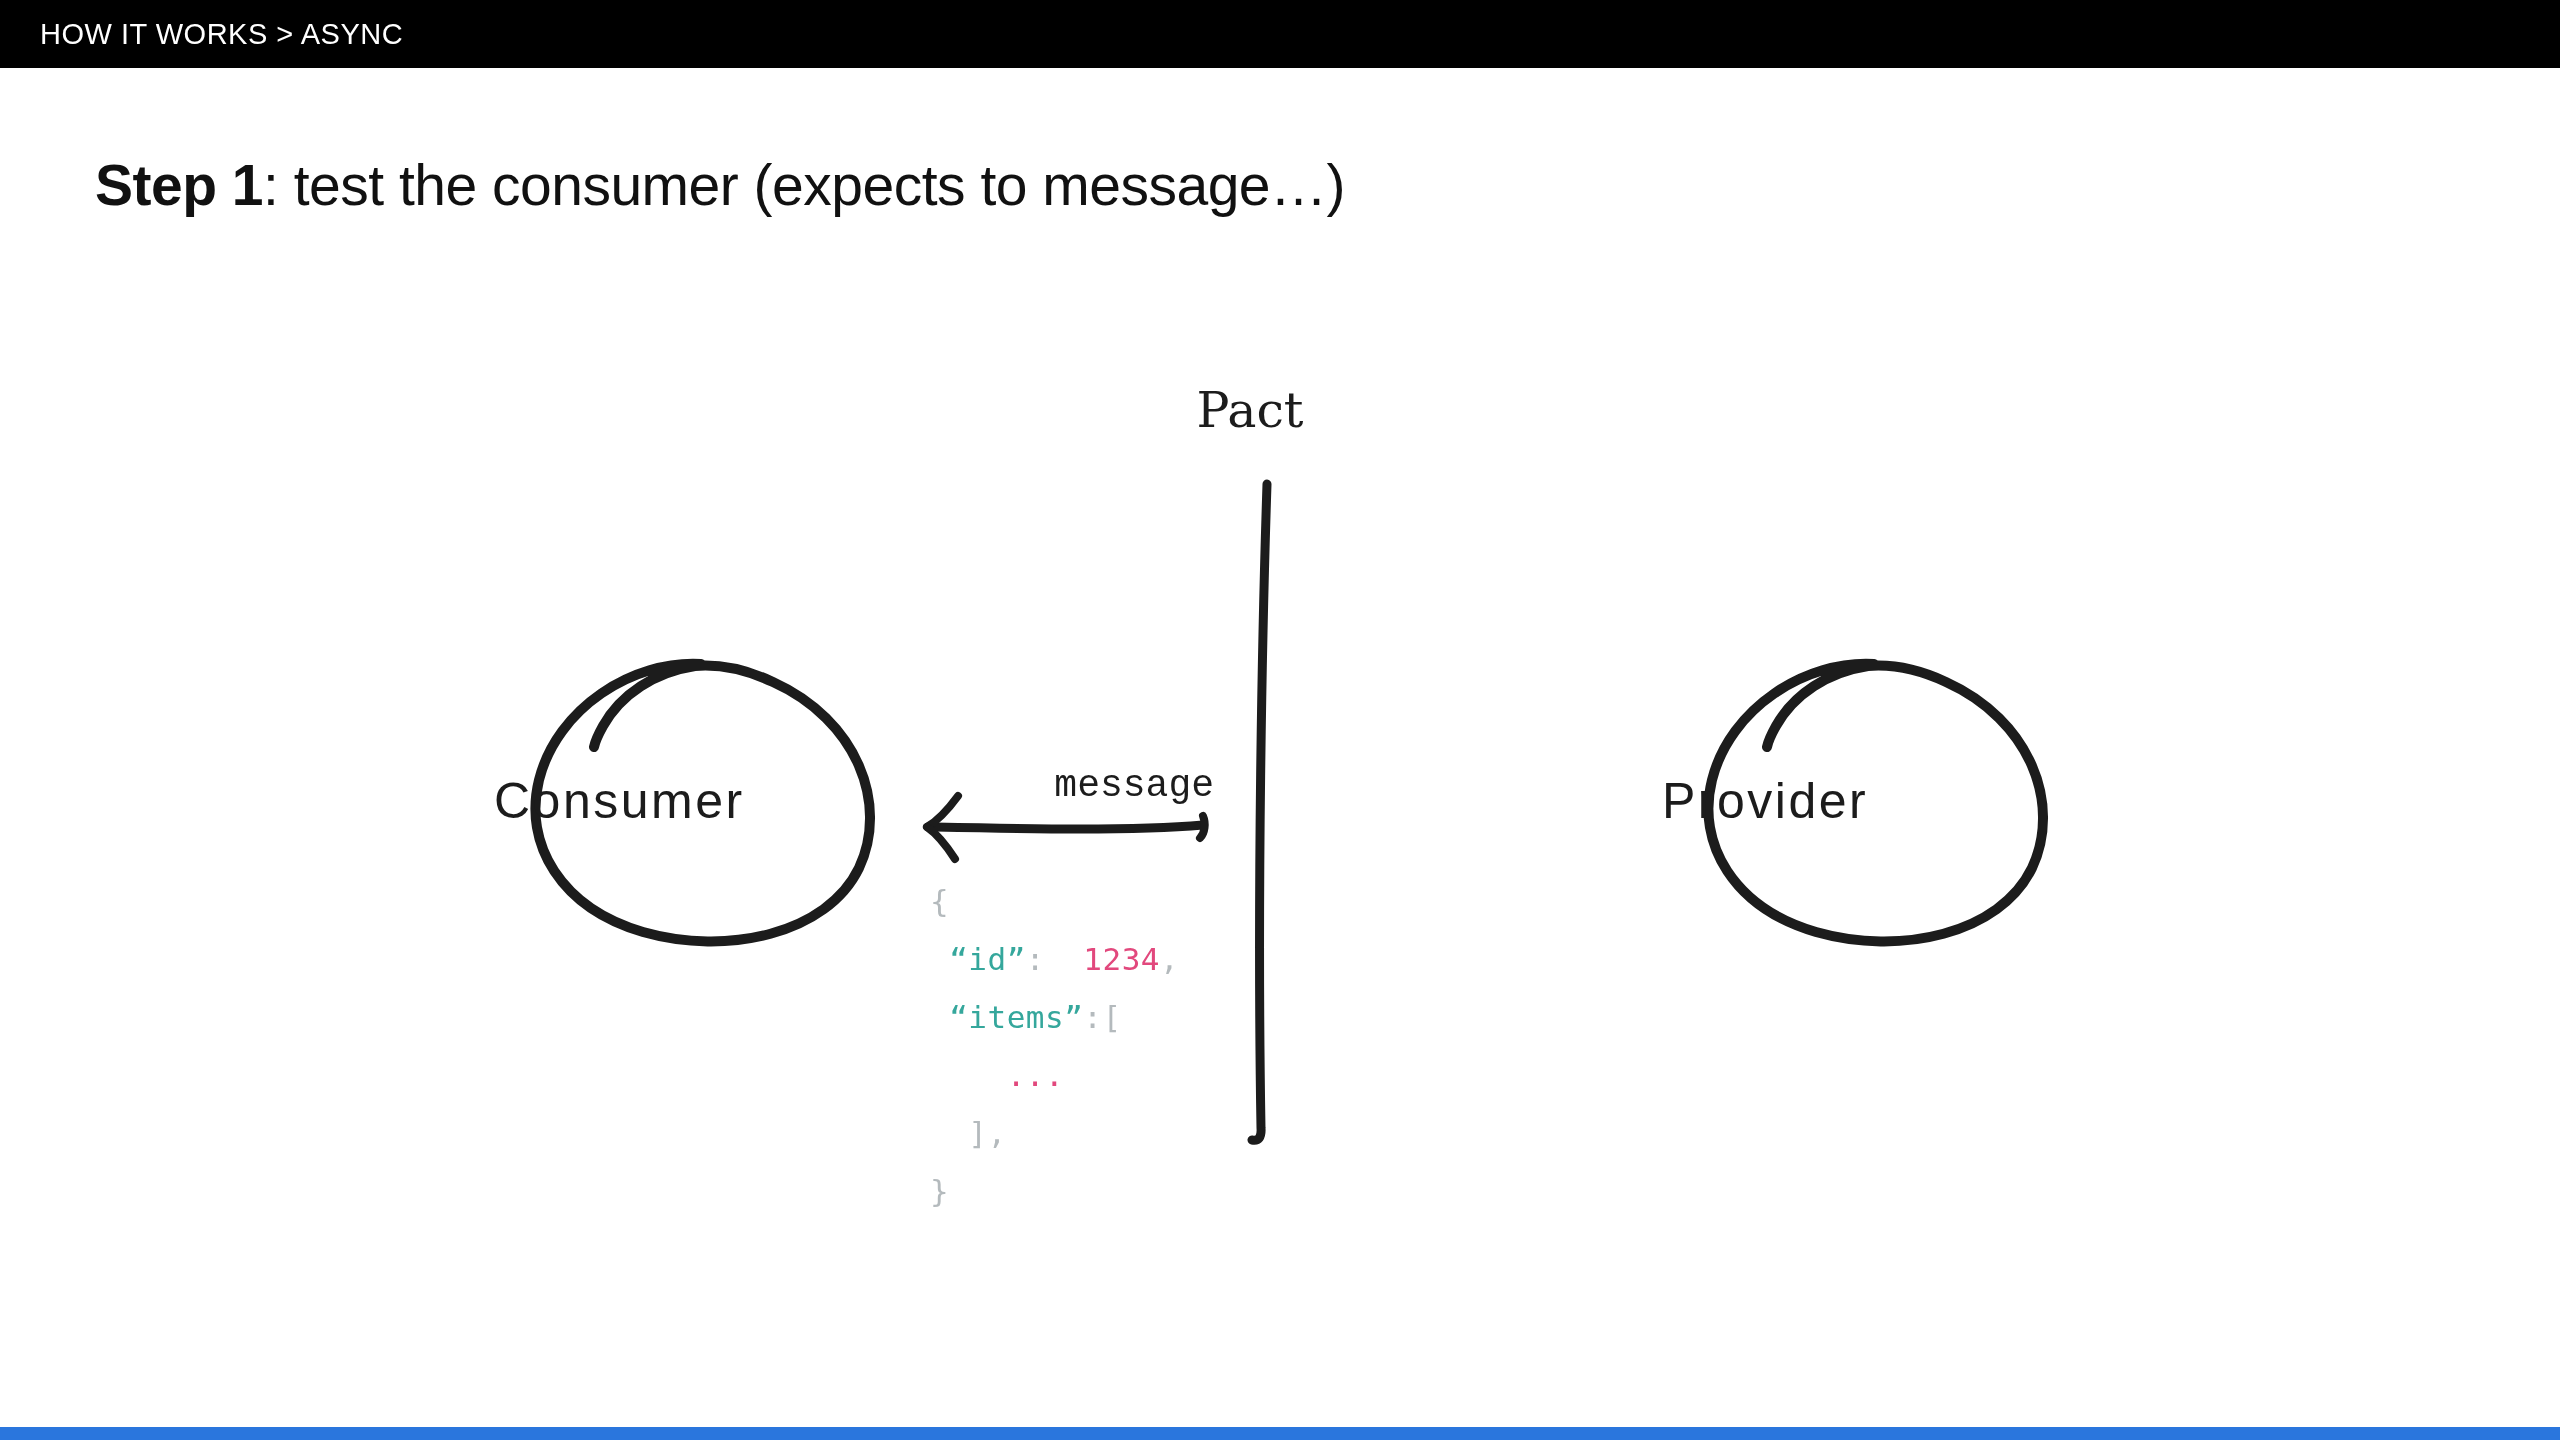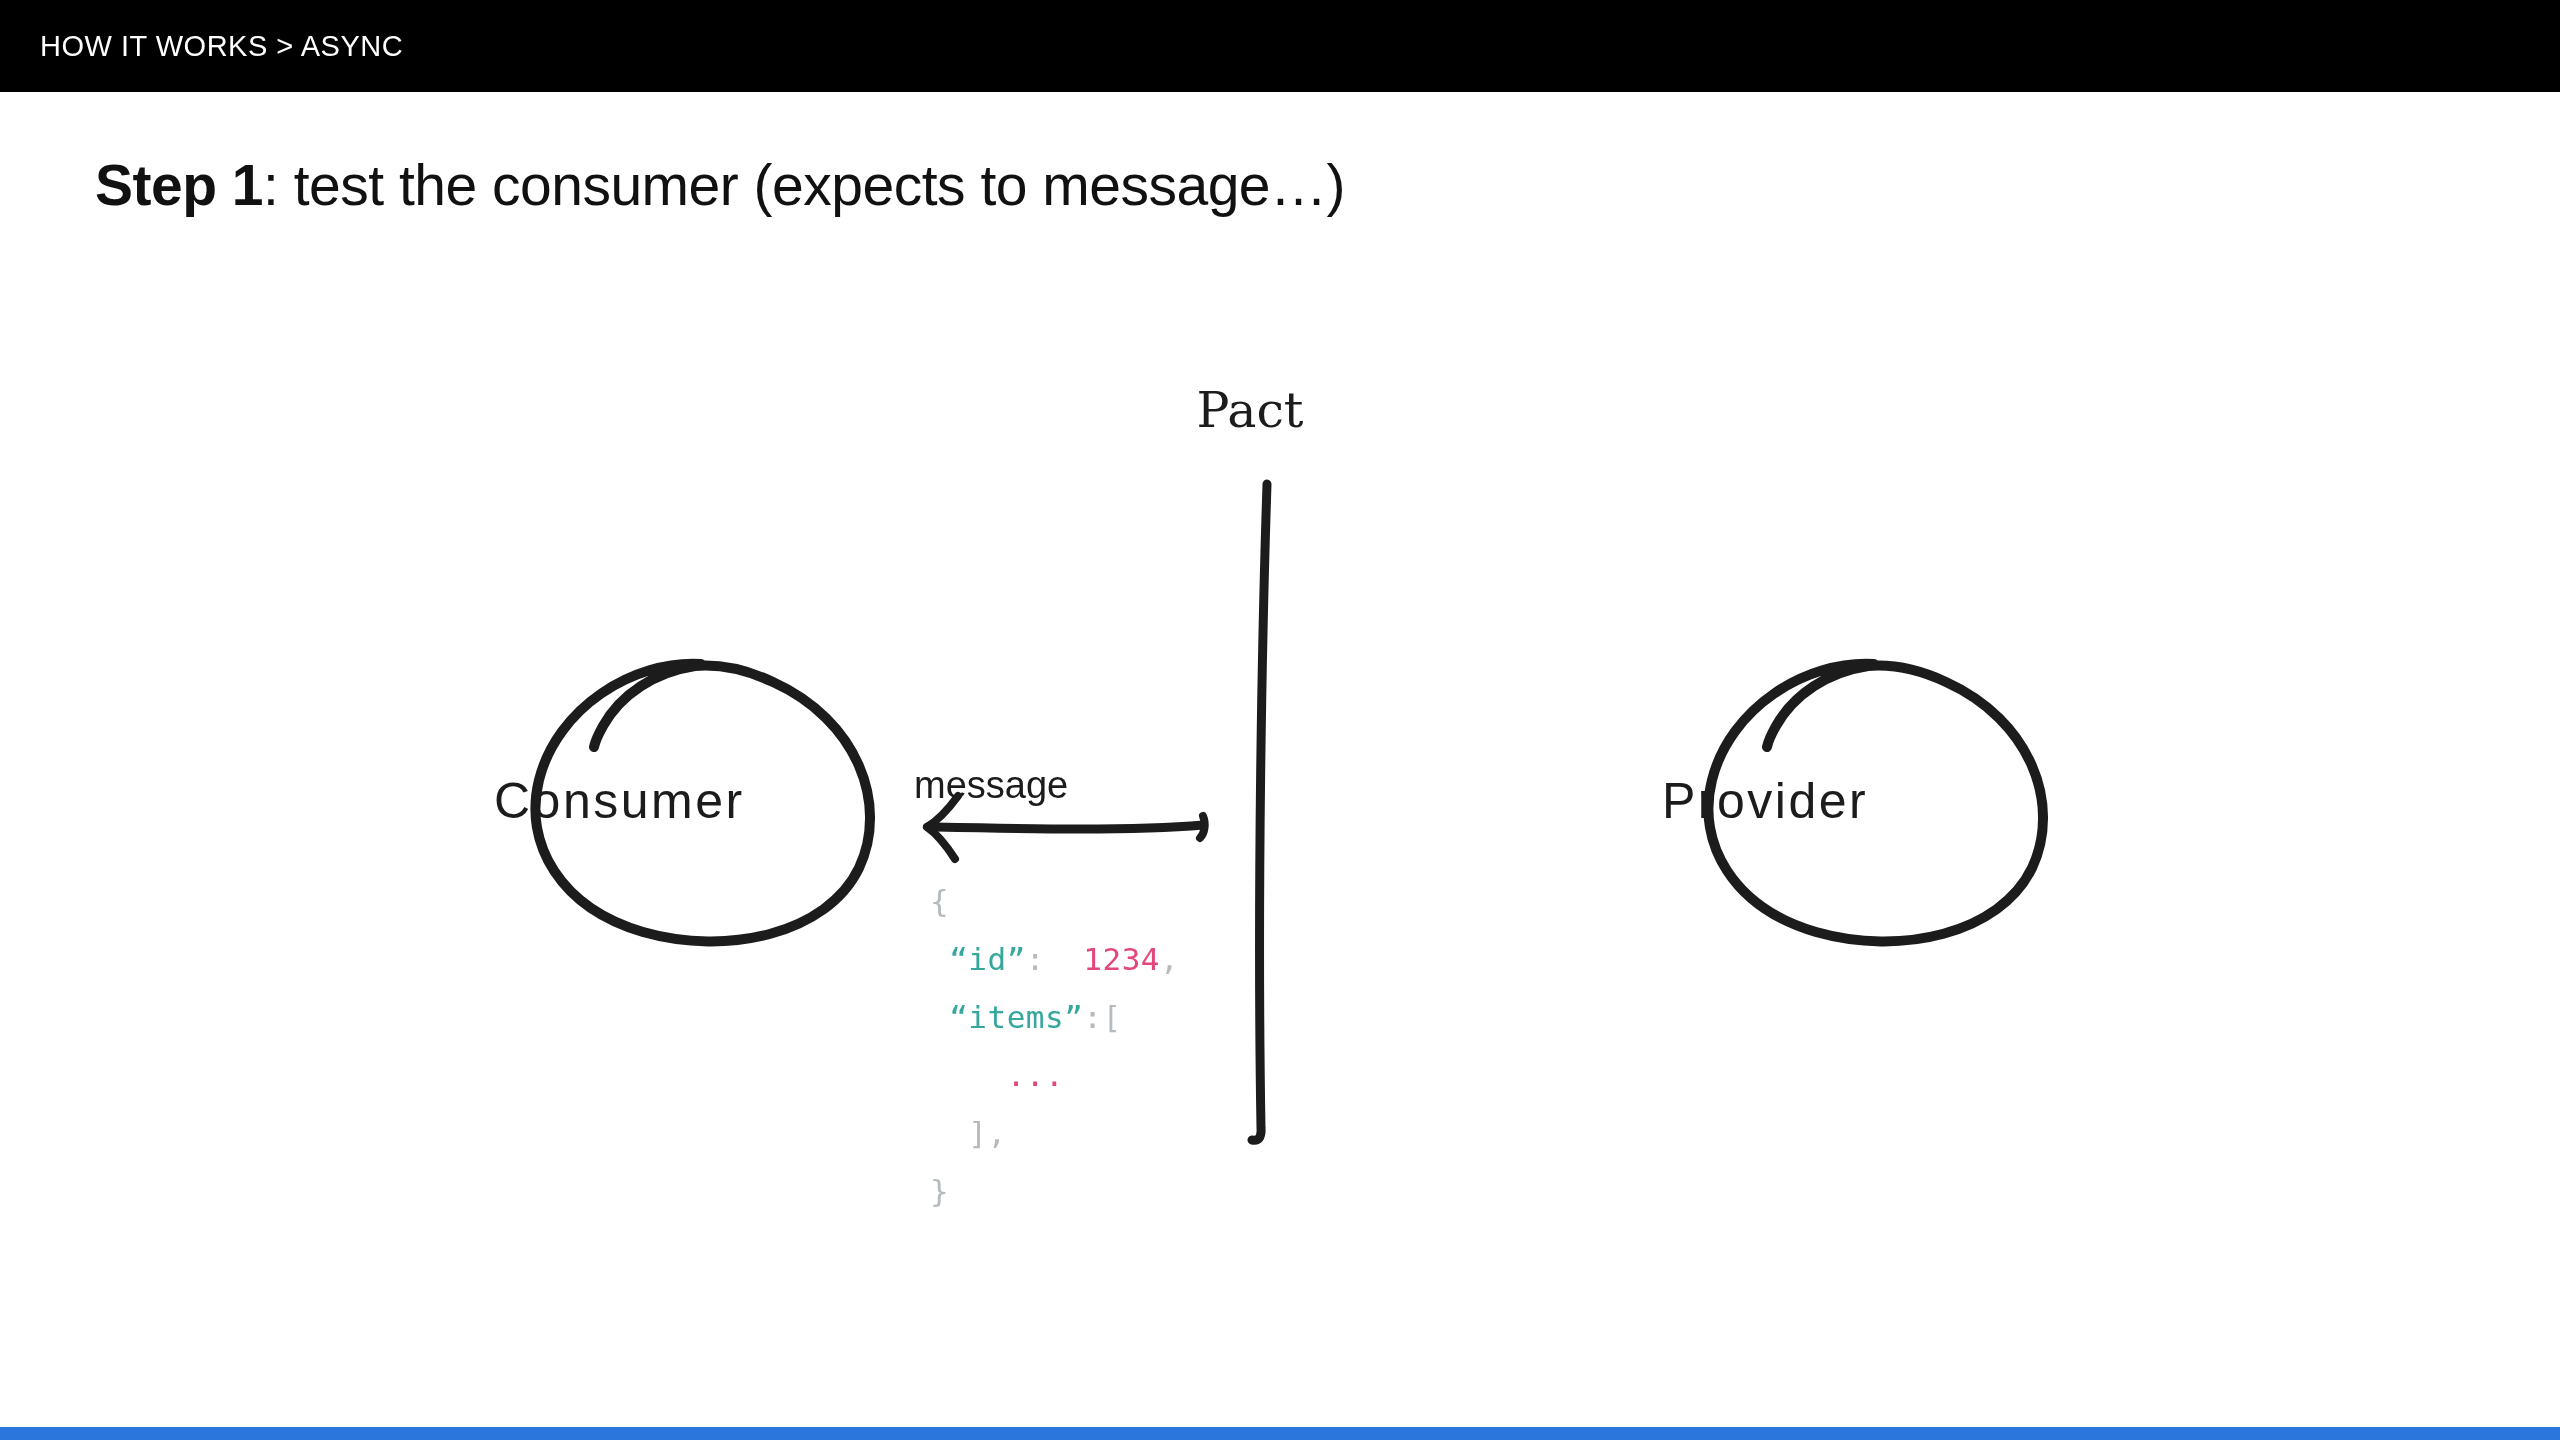--- a/index.html
+++ b/index.html
@@ -15,21 +15,21 @@
   * { margin: 0; padding: 0; box-sizing: border-box; }
   html, body { width: 2560px; height: 1440px; }
   body {
     position: relative;
     background: var(--bg);
     font-family: "Liberation Sans", sans-serif;
     overflow: hidden;
   }
   .header {
     position: absolute; left: 0; top: 0;
-    width: 2560px; height: 92px;
+    width: 2560px; height: 68px;
     background: var(--header-bg);
     display: flex; align-items: center;
     padding-left: 40px;
   }
   .breadcrumb {
     color: var(--header-fg);
     font-size: 29px;
     letter-spacing: 0.5px;
     font-weight: 400;
   }
@@ -51,22 +51,22 @@
     position: absolute;
     font-size: 50px; letter-spacing: 2.5px;
     color: var(--ink);
     text-align: left;
     width: 400px;
   }
   .consumer-label { left: 494px; top: 772px; }
   .provider-label { left: 1662px; top: 772px; }
   .message-label {
     position: absolute; left: 914px; top: 764px; width: 300px;
-    text-align: left;
-    font-family: Liberation Sans, sans-serif;
+    text-align: right;
+    font-family: Liberation Mono, monospace;
     font-size: 38px; color: var(--ink);
   }
   .code-block {
     position: absolute; left: 930px; top: 872px;
     font-family: "DejaVu Sans Mono", monospace;
     font-size: 31px;
     line-height: 58px;
     white-space: pre;
     letter-spacing: 0.5px;
   }

